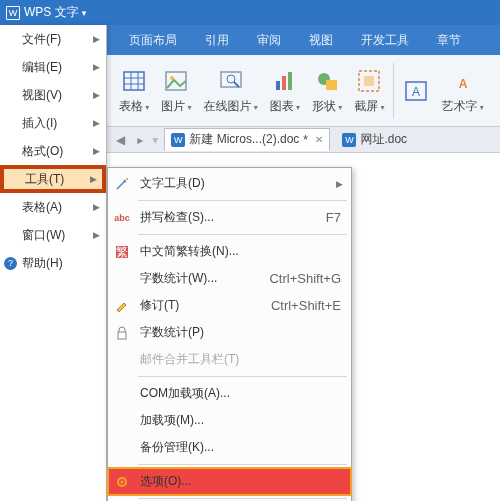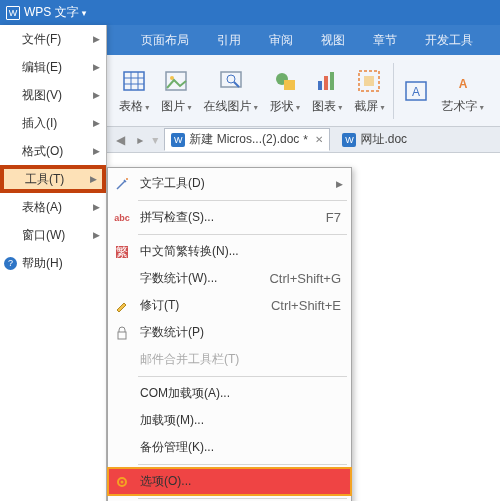--- a/index.html
+++ b/index.html
@@ -13,21 +13,21 @@
 
 .filemenu { width:107px; background:#fff; border-right:1px solid #b6b6b6; box-shadow:2px 0 5px rgba(0,0,0,.15); position:relative; z-index:5; }
 .filemenu-item { height:28px; display:flex; align-items:center; padding:0 6px 0 22px; position:relative; color:#333; }
 .filemenu-item .arrow { position:absolute; right:6px; color:#777; font-size:9px; }
 .filemenu-item.hover { background:#fde1b7; border:4px solid #c2410c; padding-left:21px; }
 .filemenu-item.hover .arrow{ right:5px; }
 .help-icon{ position:absolute; left:4px; width:13px; height:13px; border-radius:50%; background:#2e75c6; color:#fff; font-size:9px; display:flex; align-items:center; justify-content:center; }
 
 .main { flex:1; display:flex; flex-direction:column; position:relative; }
 
-.tabs { height:30px; background:#3a7ecb; display:flex; align-items:flex-end; padding-left:20px; gap:0; }
+.tabs { height:30px; background:#3a7ecb; display:flex; align-items:flex-end; padding-left:8px; gap:0; }
 .tab { color:#e8eef8; padding:6px 14px 6px; cursor:pointer; }
 
 .ribbon { height:72px; background:#f2f5fa; border-bottom:1px solid #c8cdd4; display:flex; align-items:center; padding:4px 6px; gap:0; }
 .rb-sep { width:1px; height:56px; background:#cdd3dc; margin:0 2px; }
 .rb-item { display:flex; flex-direction:column; align-items:center; gap:3px; padding:2px 6px; color:#444; }
 .rb-item svg { width:28px; height:28px; }
 .rb-item .cap::after{ content:" ▾"; font-size:8px; color:#777; }
 
 .doctabs { height:26px; background:#e8ecf2; border-bottom:1px solid #c8cdd4; display:flex; align-items:center; padding:0 6px; gap:6px; color:#444; }
 .doctab { display:flex; align-items:center; gap:4px; padding:2px 6px; }
@@ -94,22 +94,22 @@
         <span>帮助(H)</span>
       </div>
     </div>
 
   <div class="main">
     <div class="tabs" id="tabs">
         <span class="tab">页面布局</span>
         <span class="tab">引用</span>
         <span class="tab">审阅</span>
         <span class="tab">视图</span>
+        <span class="tab">开发工具</span>
         <span class="tab">章节</span>
-        <span class="tab">开发工具</span>
       </div>
     <div class="ribbon" id="ribbon">
         <div class="rb-item">
           <svg viewBox="0 0 28 28">
             <rect x="4" y="5" width="20" height="18" fill="none" stroke="#4474c4" stroke-width="1.5"></rect>
             <line x1="4" y1="11" x2="24" y2="11" stroke="#4474c4"></line>
             <line x1="4" y1="17" x2="24" y2="17" stroke="#4474c4"></line>
             <line x1="11" y1="5" x2="11" y2="23" stroke="#4474c4"></line>
             <line x1="18" y1="5" x2="18" y2="23" stroke="#4474c4"></line>
           </svg>
@@ -126,32 +126,32 @@
         <div class="rb-item">
           <svg viewBox="0 0 28 28">
             <rect x="4" y="5" width="20" height="15" fill="none" stroke="#8a9aad" stroke-width="1.5"></rect>
             <circle cx="14" cy="12" r="4" fill="none" stroke="#4474c4"></circle>
             <line x1="17" y1="15" x2="22" y2="20" stroke="#4474c4" stroke-width="2"></line>
           </svg>
           <span class="cap">在线图片</span>
         </div>
         <div class="rb-item">
           <svg viewBox="0 0 28 28">
-            <circle cx="11" cy="12" r="6" fill="#6fae6b"></circle>
-            <rect x="13" y="13" width="11" height="10" fill="#f3c14b"></rect>
-          </svg>
-          <span class="cap">形状</span>
-        </div>
-        <div class="rb-item">
-          <svg viewBox="0 0 28 28">
             <rect x="5" y="14" width="4" height="9" fill="#4474c4"></rect>
             <rect x="11" y="9" width="4" height="14" fill="#e36c53"></rect>
             <rect x="17" y="5" width="4" height="18" fill="#6fae6b"></rect>
           </svg>
           <span class="cap">图表</span>
+        </div>
+        <div class="rb-item">
+          <svg viewBox="0 0 28 28">
+            <circle cx="11" cy="12" r="6" fill="#6fae6b"></circle>
+            <rect x="13" y="13" width="11" height="10" fill="#f3c14b"></rect>
+          </svg>
+          <span class="cap">形状</span>
         </div>
         <div class="rb-item">
           <svg viewBox="0 0 28 28">
             <rect x="4" y="4" width="20" height="20" fill="none" stroke="#e7833b" stroke-width="1.5" stroke-dasharray="3 2"></rect>
             <rect x="9" y="9" width="10" height="10" fill="#f3d59b"></rect>
           </svg>
           <span class="cap">截屏</span>
         </div>
         <div class="rb-sep"></div>
         <div class="rb-item">

